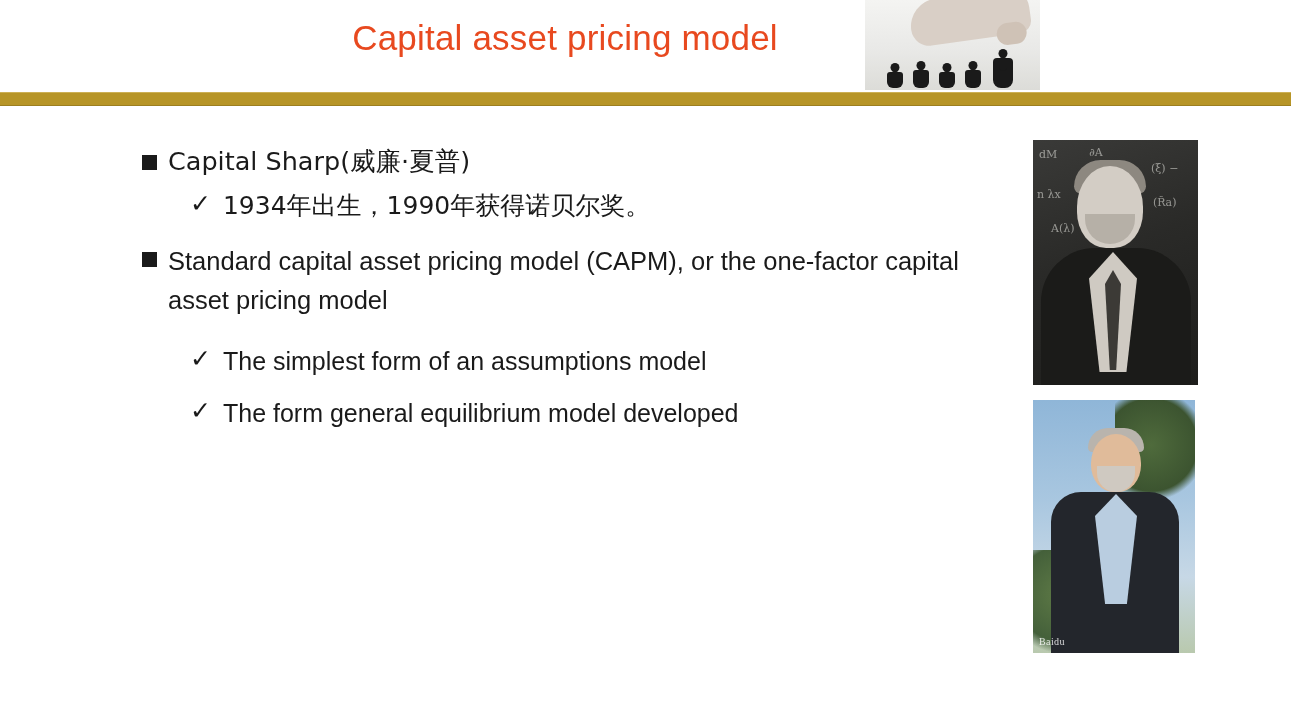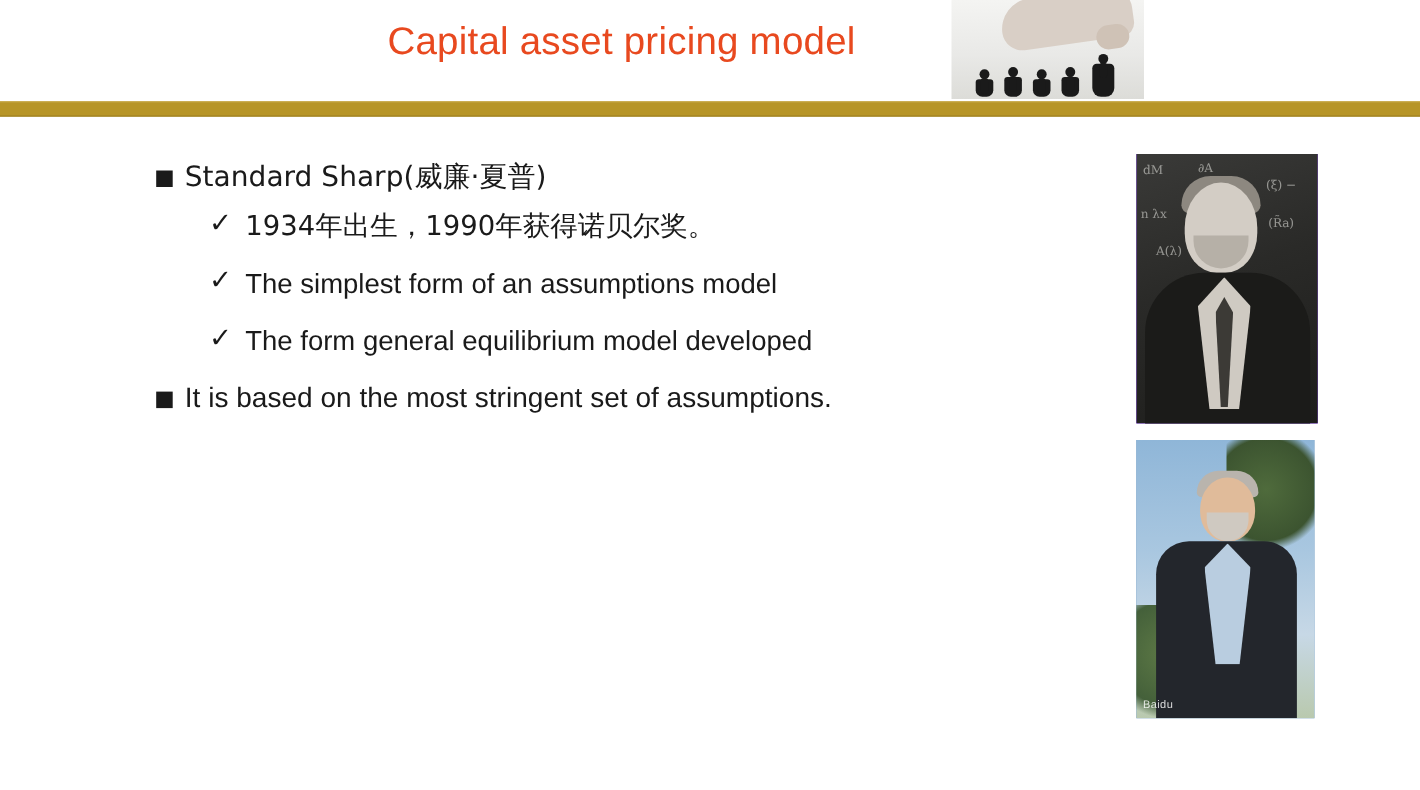--- a/index.html
+++ b/index.html
@@ -160,21 +160,21 @@
   
   .photo {
     position: absolute;
     overflow: hidden;
   }
   .photo-sharpe-bw {
     left: 1033px;
     top: 140px;
     width: 165px;
     height: 245px;
-    background: #6d28d9;
+    background: #a16207;
   }
   .bw-board {
     position: absolute;
     inset: 0;
     background: linear-gradient(160deg, #3a3a38 0%, #2a2a28 45%, #1d1d1b 100%);
   }
   .bw-chalk {
     position: absolute;
     color: rgba(235,235,230,0.55);
     font-size: 11px;
@@ -308,21 +308,21 @@
     height: 110px;
     background: #b9cde0;
     clip-path: polygon(50% 0, 100% 20%, 76% 100%, 24% 100%, 0 20%);
   }
   .watermark {
     position: absolute;
     left: 6px;
     bottom: 6px;
     color: rgba(255,255,255,0.82);
     font-size: 10px;
-    font-family: Liberation Sans, sans-serif;
+    font-family: Liberation Serif, serif;
     letter-spacing: 0.4px;
   }
 </style>
 </head>
 <body>
 
 <div class="slide">
 
   <div class="header">
     <div class="slide-title">Capital asset pricing model</div>
@@ -353,43 +353,43 @@
       </div>
     </div>
   </div>
 
   <div class="gold-bar"></div>
 
   <div class="content">
 
     <div class="bullet level1">
       <span class="marker"></span>
-      <span class="text cjk">Standard Sharp(威廉·夏普)</span>
+      <span class="text cjk">Capital Sharp(威廉·夏普)</span>
     </div>
 
     <div class="bullet level2 sp-wide">
       <span class="marker">✓</span>
       <span class="text cjk">1934年出生，1990年获得诺贝尔奖。</span>
     </div>
 
+    <div class="bullet level1 sp-tall">
+      <span class="marker"></span>
+      <span class="text" style="line-height:1.55;">Standard capital asset pricing model (CAPM), or the one-factor capital asset pricing model</span>
+    </div>
 
     <div class="bullet level2 sp-wide">
       <span class="marker">✓</span>
       <span class="text">The simplest form of an assumptions model</span>
     </div>
 
     <div class="bullet level2 sp-wide">
       <span class="marker">✓</span>
       <span class="text">The form general equilibrium model developed</span>
     </div>
 
-    <div class="bullet level1">
-      <span class="marker"></span>
-      <span class="text">It is based on the most stringent set of assumptions.</span>
-    </div>
 
   </div>
 
   <div class="photo photo-sharpe-bw">
     <div class="bw-board"></div>
     <div class="bw-chalk" style="left:6px;top:8px;">dM</div>
     <div class="bw-chalk" style="left:56px;top:6px;">∂A</div>
     <div class="bw-chalk" style="left:118px;top:22px;">(ξ) −</div>
     <div class="bw-chalk" style="left:4px;top:48px;">n λx</div>
     <div class="bw-chalk" style="left:120px;top:56px;">(R̃a)</div>

